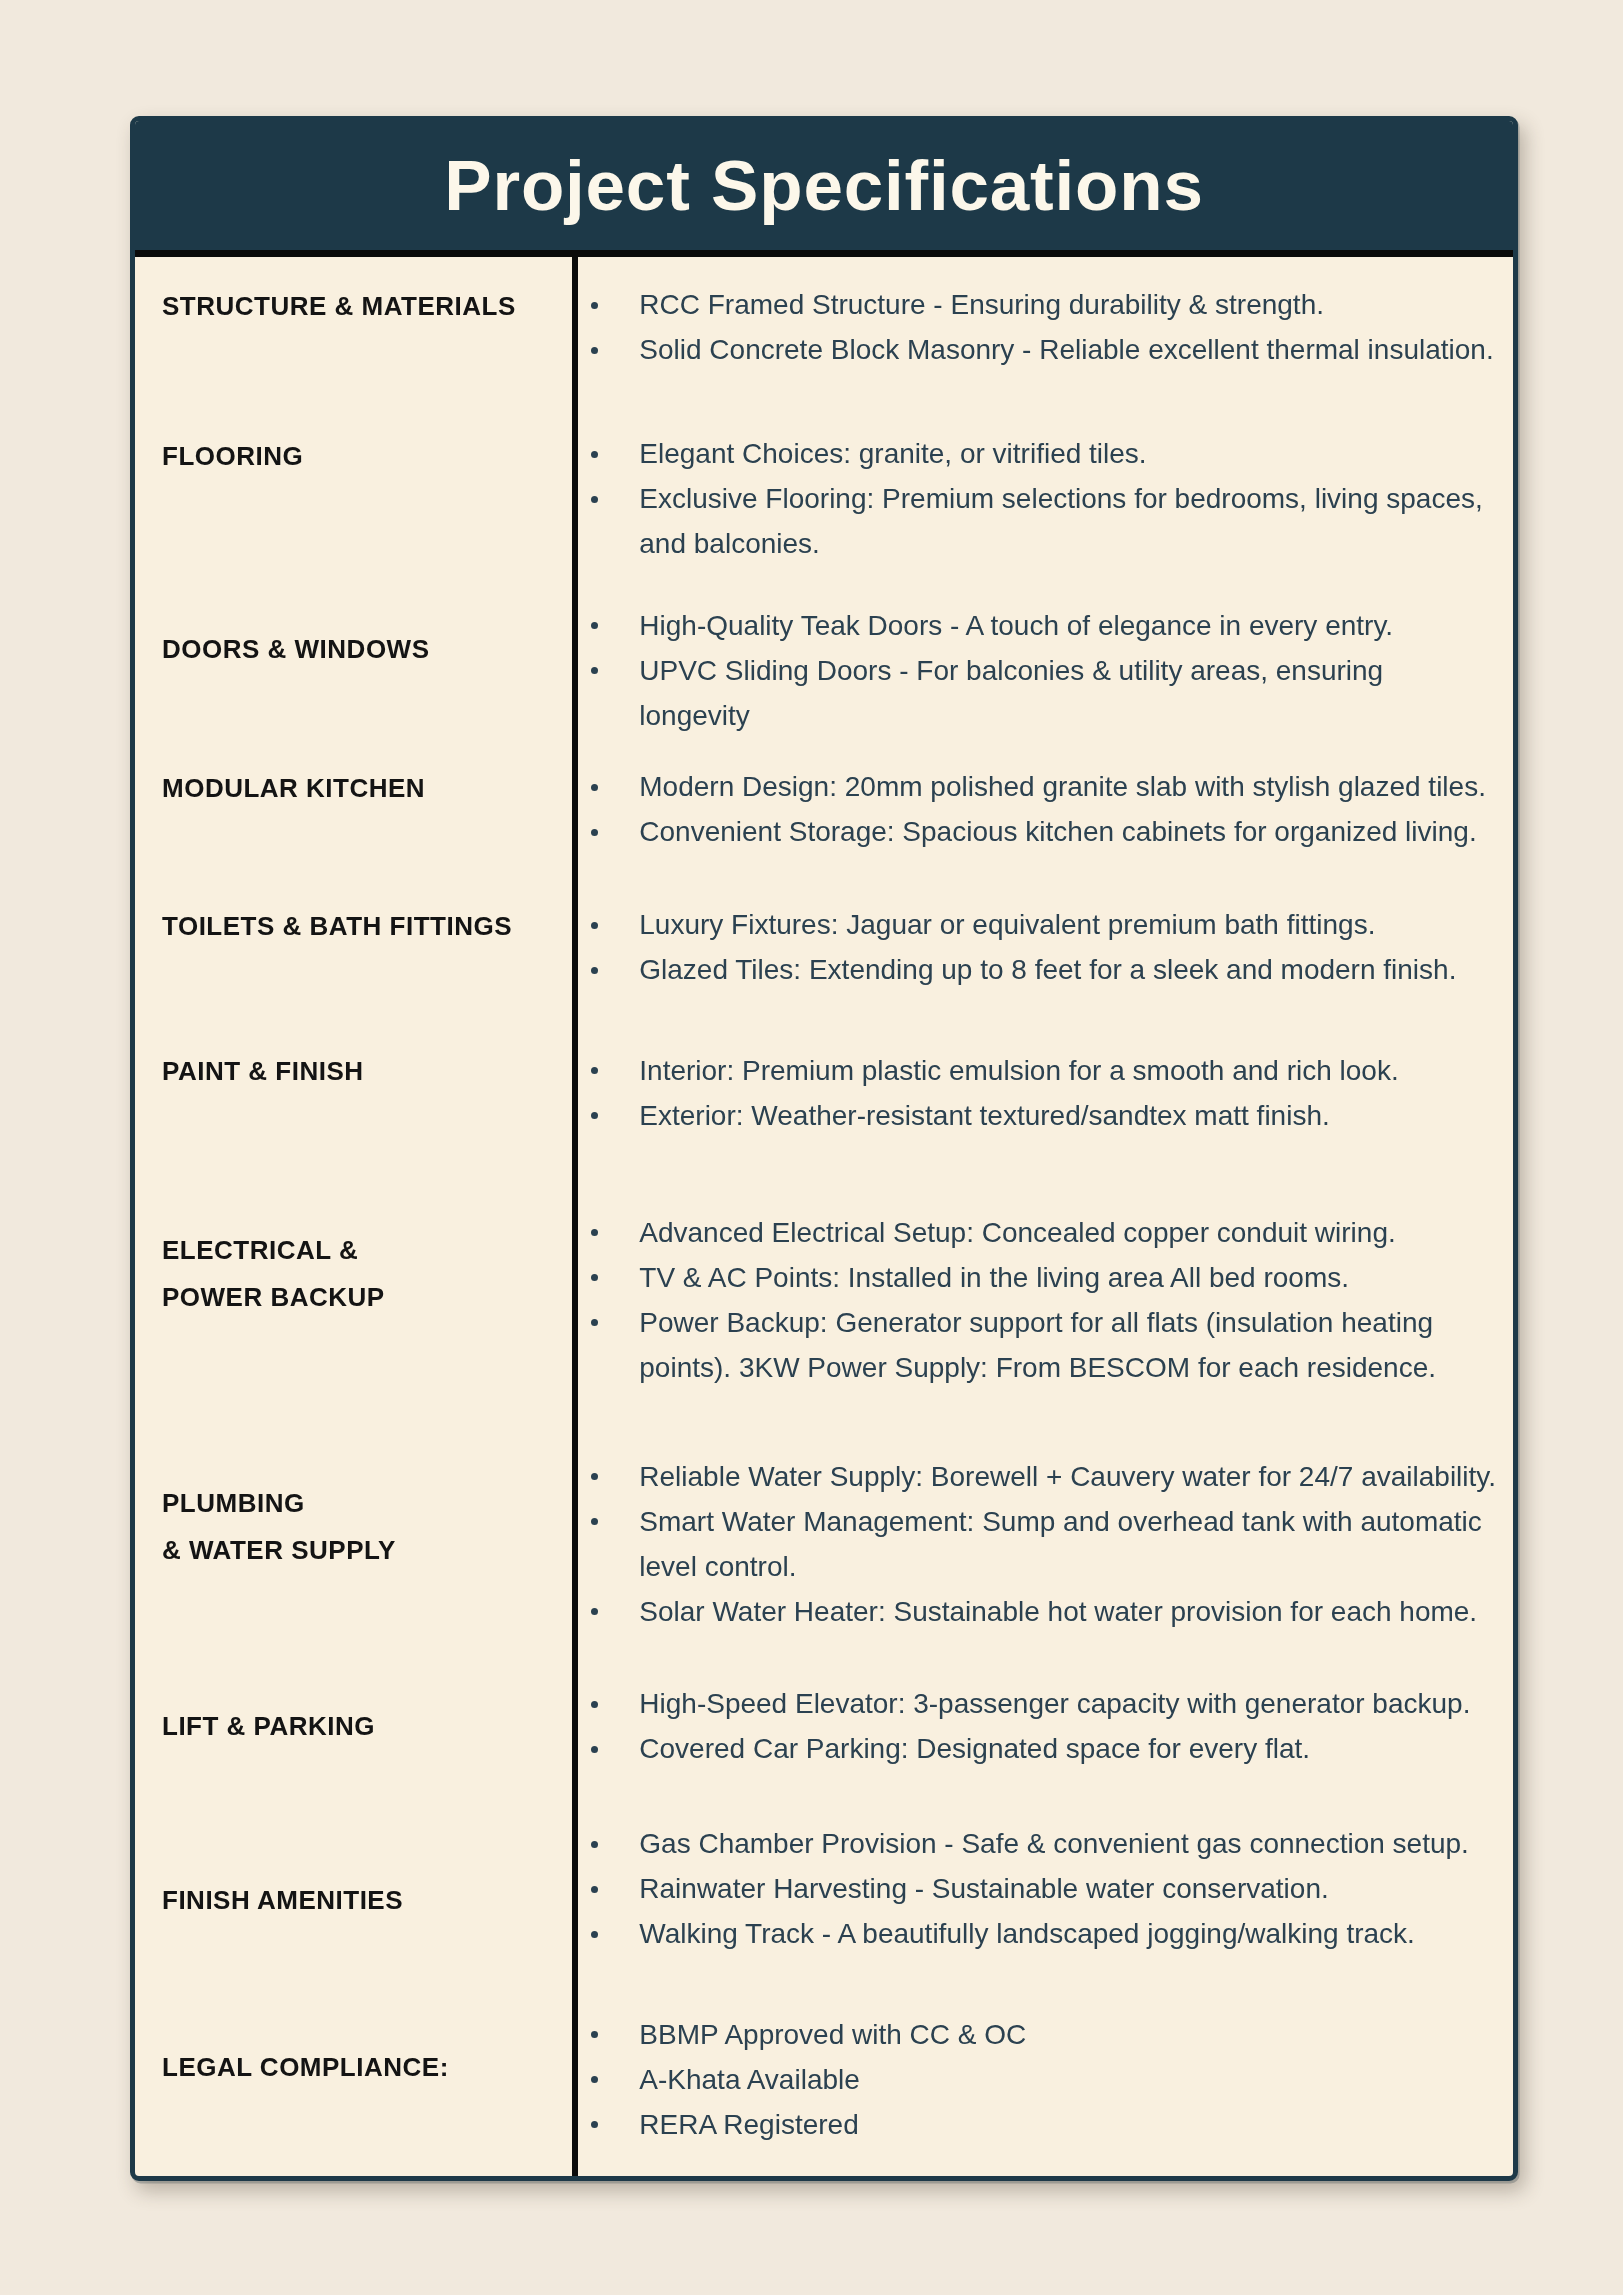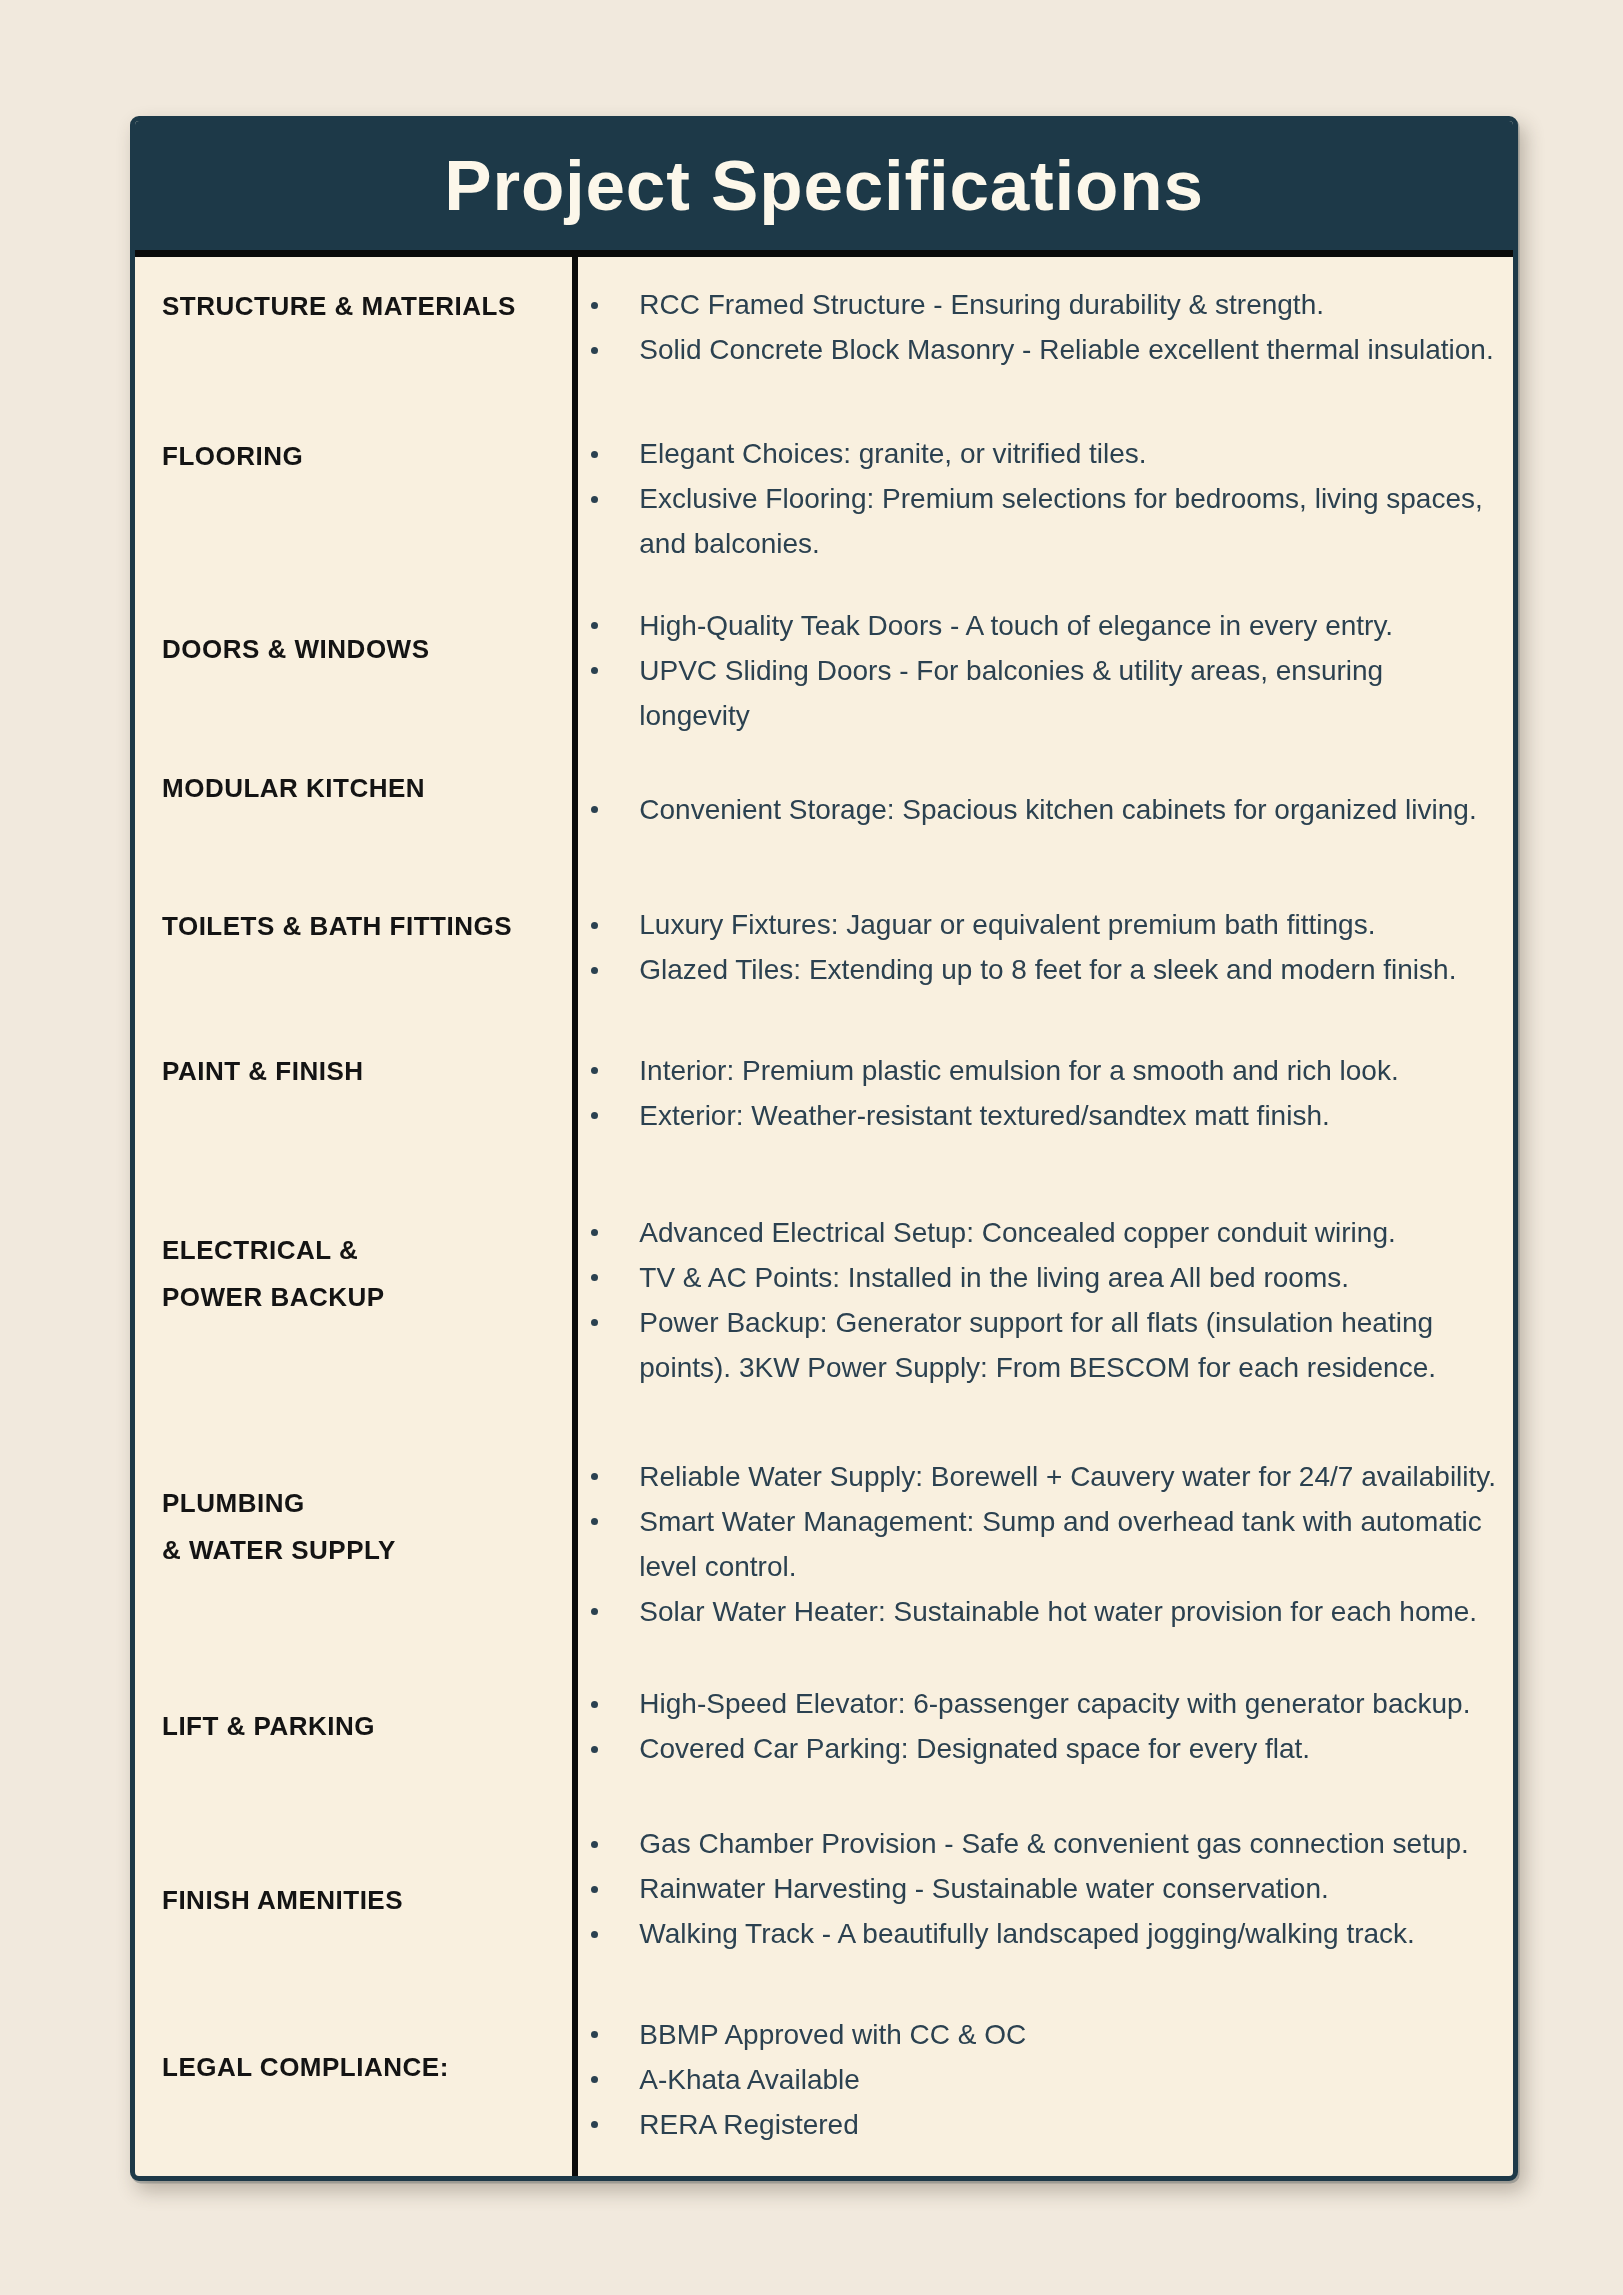--- a/index.html
+++ b/index.html
@@ -134,20 +134,24 @@
       </div>
     </div>
 
     <div class="row r4">
       <div class="label-cell">
           <div class="label">MODULAR KITCHEN</div>
         </div>
       <div class="items-cell">
         <div class="bullet">
             <span class="dot"></span>
+            <span class="txt">Modern Design: 20mm polished granite slab with stylish glazed tiles.</span>
+          </div>
+        <div class="bullet">
+            <span class="dot"></span>
             <span class="txt">Convenient Storage: Spacious kitchen cabinets for organized living.</span>
           </div>
       </div>
     </div>
 
     <div class="row r5">
       <div class="label-cell">
           <div class="label">TOILETS &amp; BATH FITTINGS</div>
         </div>
       <div class="items-cell">
@@ -220,21 +224,21 @@
       </div>
     </div>
 
     <div class="row r9">
       <div class="label-cell">
           <div class="label">LIFT &amp; PARKING</div>
         </div>
       <div class="items-cell">
         <div class="bullet">
             <span class="dot"></span>
-            <span class="txt">High-Speed Elevator: 6-passenger capacity with generator backup.</span>
+            <span class="txt">High-Speed Elevator: 3-passenger capacity with generator backup.</span>
           </div>
         <div class="bullet">
             <span class="dot"></span>
             <span class="txt">Covered Car Parking: Designated space for every flat.</span>
           </div>
       </div>
     </div>
 
     <div class="row r10">
       <div class="label-cell">

